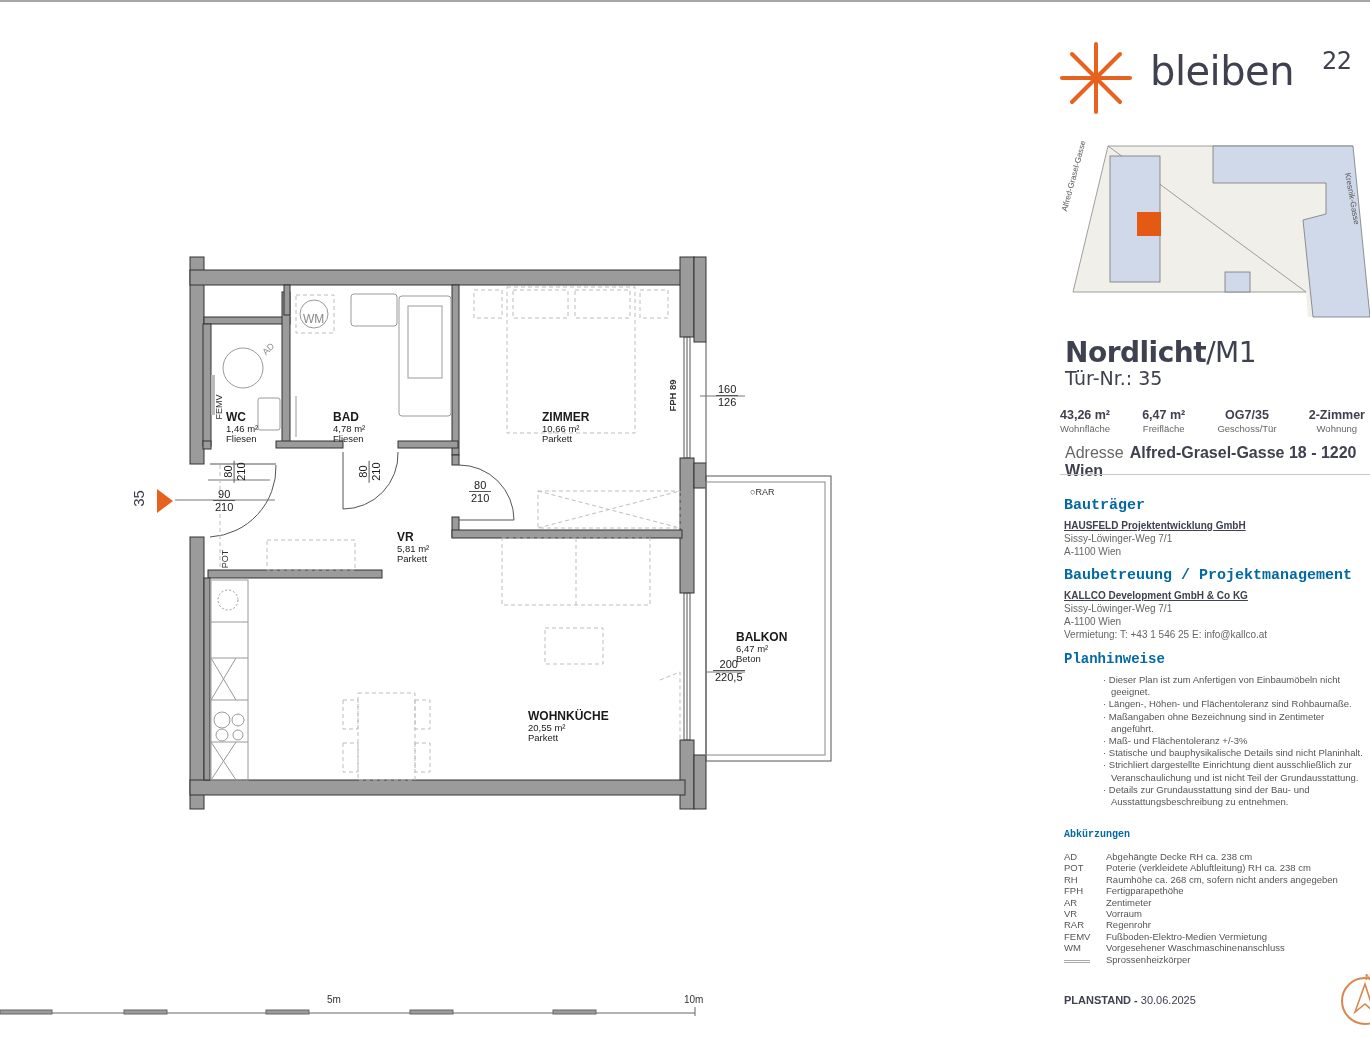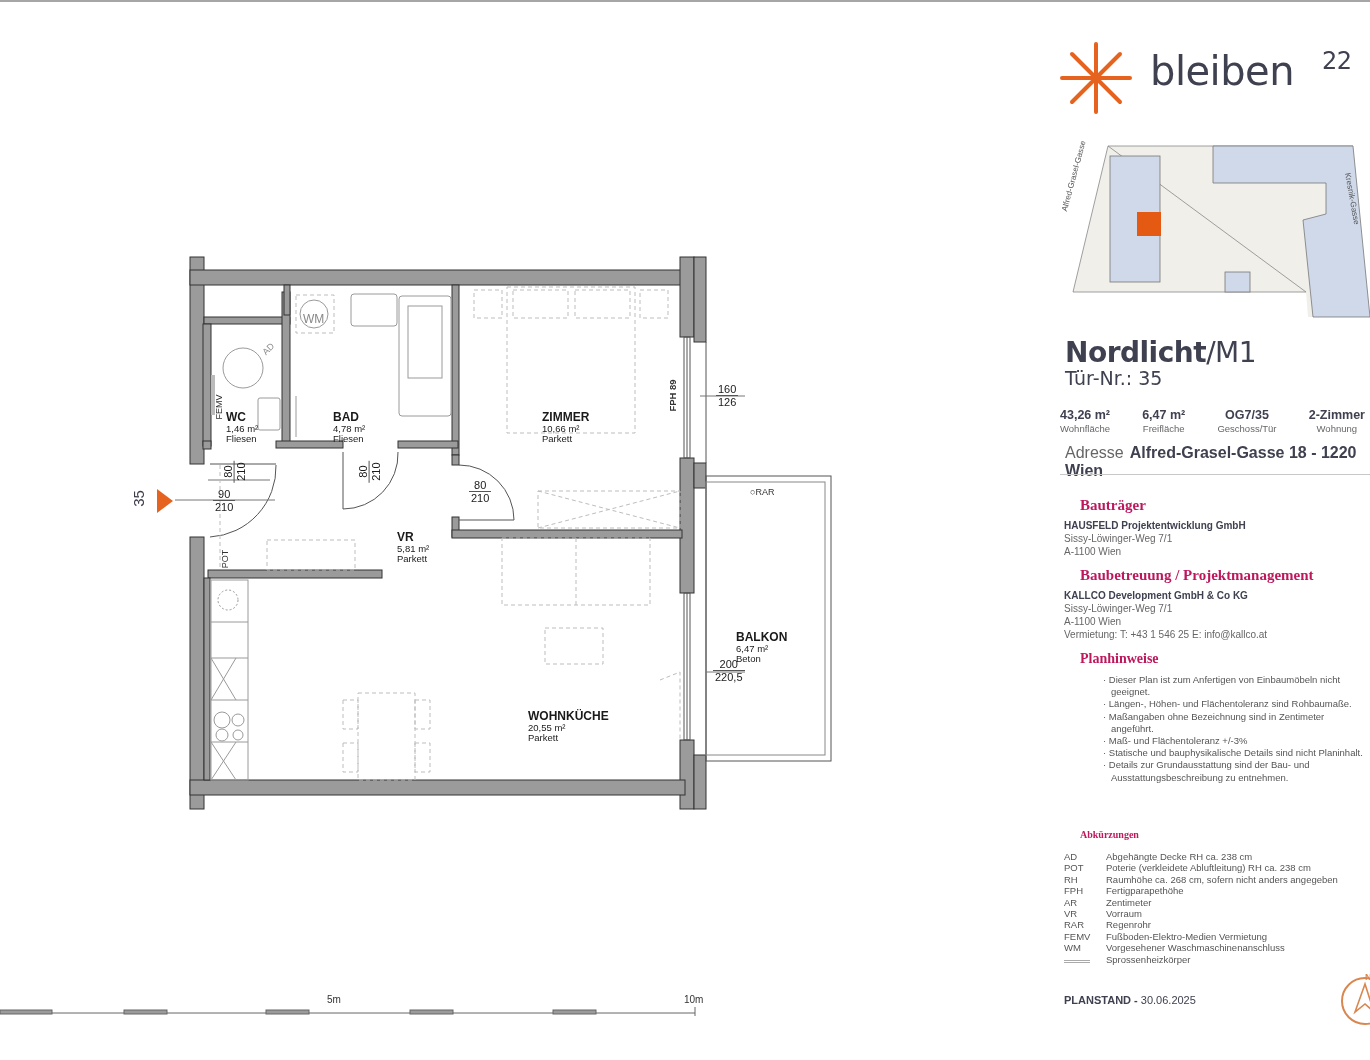--- a/index.html
+++ b/index.html
@@ -36,23 +36,23 @@
   .title .sub { font-weight: normal; }
   .door-no { position: absolute; left: 5px; top: 367px; font-size: 19px; color: #3f4150; font-family: "DejaVu Sans", sans-serif; }
   .stats { position: absolute; left: 0; top: 408px; width: 305px; display: flex; justify-content: space-between; }
   .stat { text-align: center; }
   .stat .v { font-size: 12.5px; font-weight: bold; color: #3f4150; display: block; }
   .stat .l { font-size: 9.5px; color: #666; display: block; margin-top: 1px; }
   .address { position: absolute; left: 5px; top: 444px; font-size: 16px; color: #666; }
   .address b { color: #3f4150; margin-left: 6px; }
   .sep { position: absolute; left: 0; top: 474px; width: 310px; height: 1px; background: #c8c8c8; }
 
-  .h2 { position: absolute; left: 20px; font-size: 15px; font-weight: bold; color: #be185d; font-family: Liberation Serif, serif; }
+  .h2 { position: absolute; left: 4px; font-size: 15px; font-weight: bold; color: #0369a1; font-family: Liberation Mono, monospace; }
   .block { position: absolute; left: 4px; font-size: 10px; color: #666; line-height: 13px; }
-  .block .b { font-weight: bold; color: #3f4150; }
+  .block .b { font-weight: bold; color: #3f4150; text-decoration: underline; }
   .notes { position: absolute; left: 4px; top: 674px; font-size: 9.5px; color: #555; line-height: 12.2px; width: 300px; }
   .notes li { list-style: none; padding-left: 8px; text-indent: -8px; margin-left: 39px; }
   .notes li::before { content: "· "; }
   .abbr { position: absolute; left: 4px; top: 851px; font-size: 9.5px; color: #555; line-height: 11.4px; }
   .abbr .row { display: flex; }
   .abbr .k { width: 42px; }
   .abbr .hk { display:inline-block; width: 26px; height: 3px; margin-top: 4px; border-top: 1px solid #aaa; border-bottom:1px solid #aaa; }
   .planstand { position: absolute; left: 4px; top: 994px; font-size: 11px; color: #3f4150; }
   .planstand b { font-weight: bold; }
   .compass { position: absolute; left: 278px; top: 970px; }
@@ -325,20 +325,21 @@
     <div>Vermietung: T: +43 1 546 25  E: info@kallco.at</div>
   </div>
 
   <div class="h2" style="top:651px;font-size:14px;">Planhinweise</div>
   <ul class="notes">
     <li>Dieser Plan ist zum Anfertigen von Einbaumöbeln nicht geeignet.</li>
     <li>Längen-, Höhen- und Flächentoleranz sind Rohbaumaße.</li>
     <li>Maßangaben ohne Bezeichnung sind in Zentimeter angeführt.</li>
     <li>Maß- und Flächentoleranz +/-3%</li>
     <li>Statische und bauphysikalische Details sind nicht Planinhalt.</li>
+    <li>Strichliert dargestellte Einrichtung dient ausschließlich zur Veranschaulichung und ist nicht Teil der Grundausstattung.</li>
     <li>Details zur Grundausstattung sind der Bau- und Ausstattungsbeschreibung zu entnehmen.</li>
   </ul>
 
   <div class="h2" style="top:829px;font-size:10px;">Abkürzungen</div>
   <div class="abbr">
     <div class="row">
         <span class="k">AD</span>
         <span>Abgehängte Decke RH ca. 238 cm</span>
       </div>
     <div class="row">

